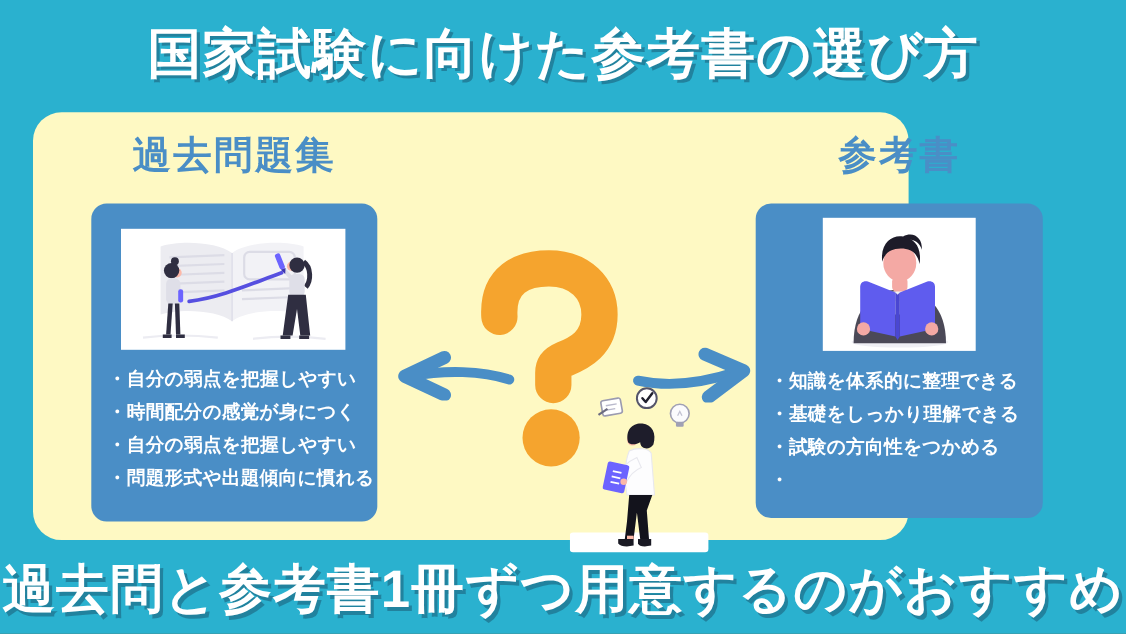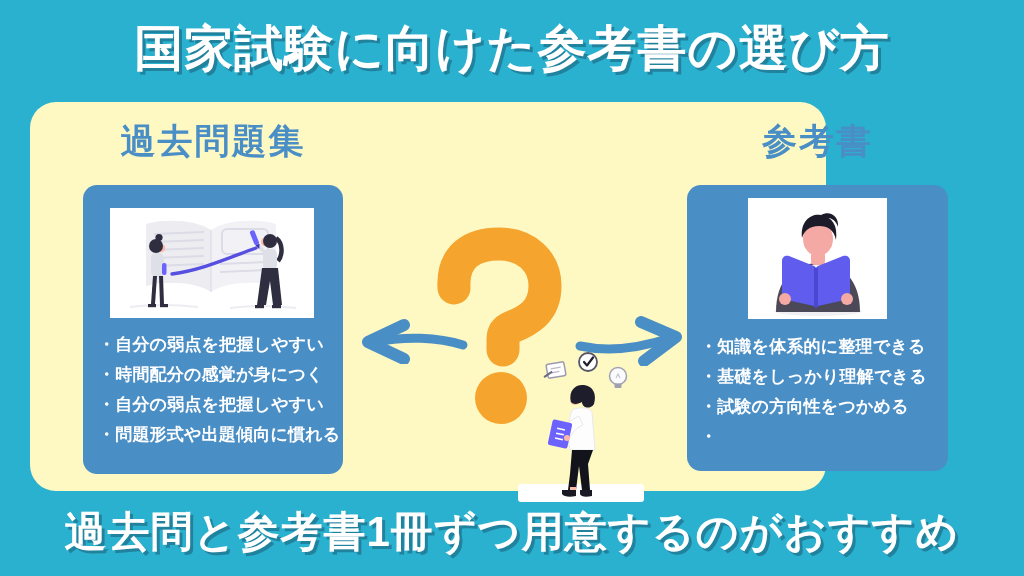--- a/index.html
+++ b/index.html
@@ -40,21 +40,21 @@
     color:#ffffff; font-weight:bold; font-size:17px; line-height:20px;
     margin-bottom:10px; letter-spacing:0.2px; white-space:nowrap;
   }
   .bullets .marker { flex:0 0 auto; }
   .qmark   { position:absolute; left:405px; top:118px; width:130px; height:205px; }
   .arrow-l { position:absolute; left:330px; top:216px; width:110px; height:46px; }
   .arrow-r { position:absolute; left:544px; top:214px; width:110px; height:50px; }
   .thinker { position:absolute; left:488px; top:246px; width:140px; height:158px; overflow:visible; }
   .footer {
     position:absolute; top:504px; left:0; width:100%;
-    text-align:center; font-size:42px; font-weight:bold; color:#ffffff;
+    text-align:center; font-size:48px; font-weight:bold; color:#ffffff;
     letter-spacing:1px; text-shadow:3px 3px 0 rgba(16,42,67,0.35);
     white-space:nowrap;
   }
   .sr-only {
     position:absolute; width:1px; height:1px; overflow:hidden;
     clip:rect(0 0 0 0); white-space:nowrap;
   }
   svg { display:block; }
 </style>
 </head>

